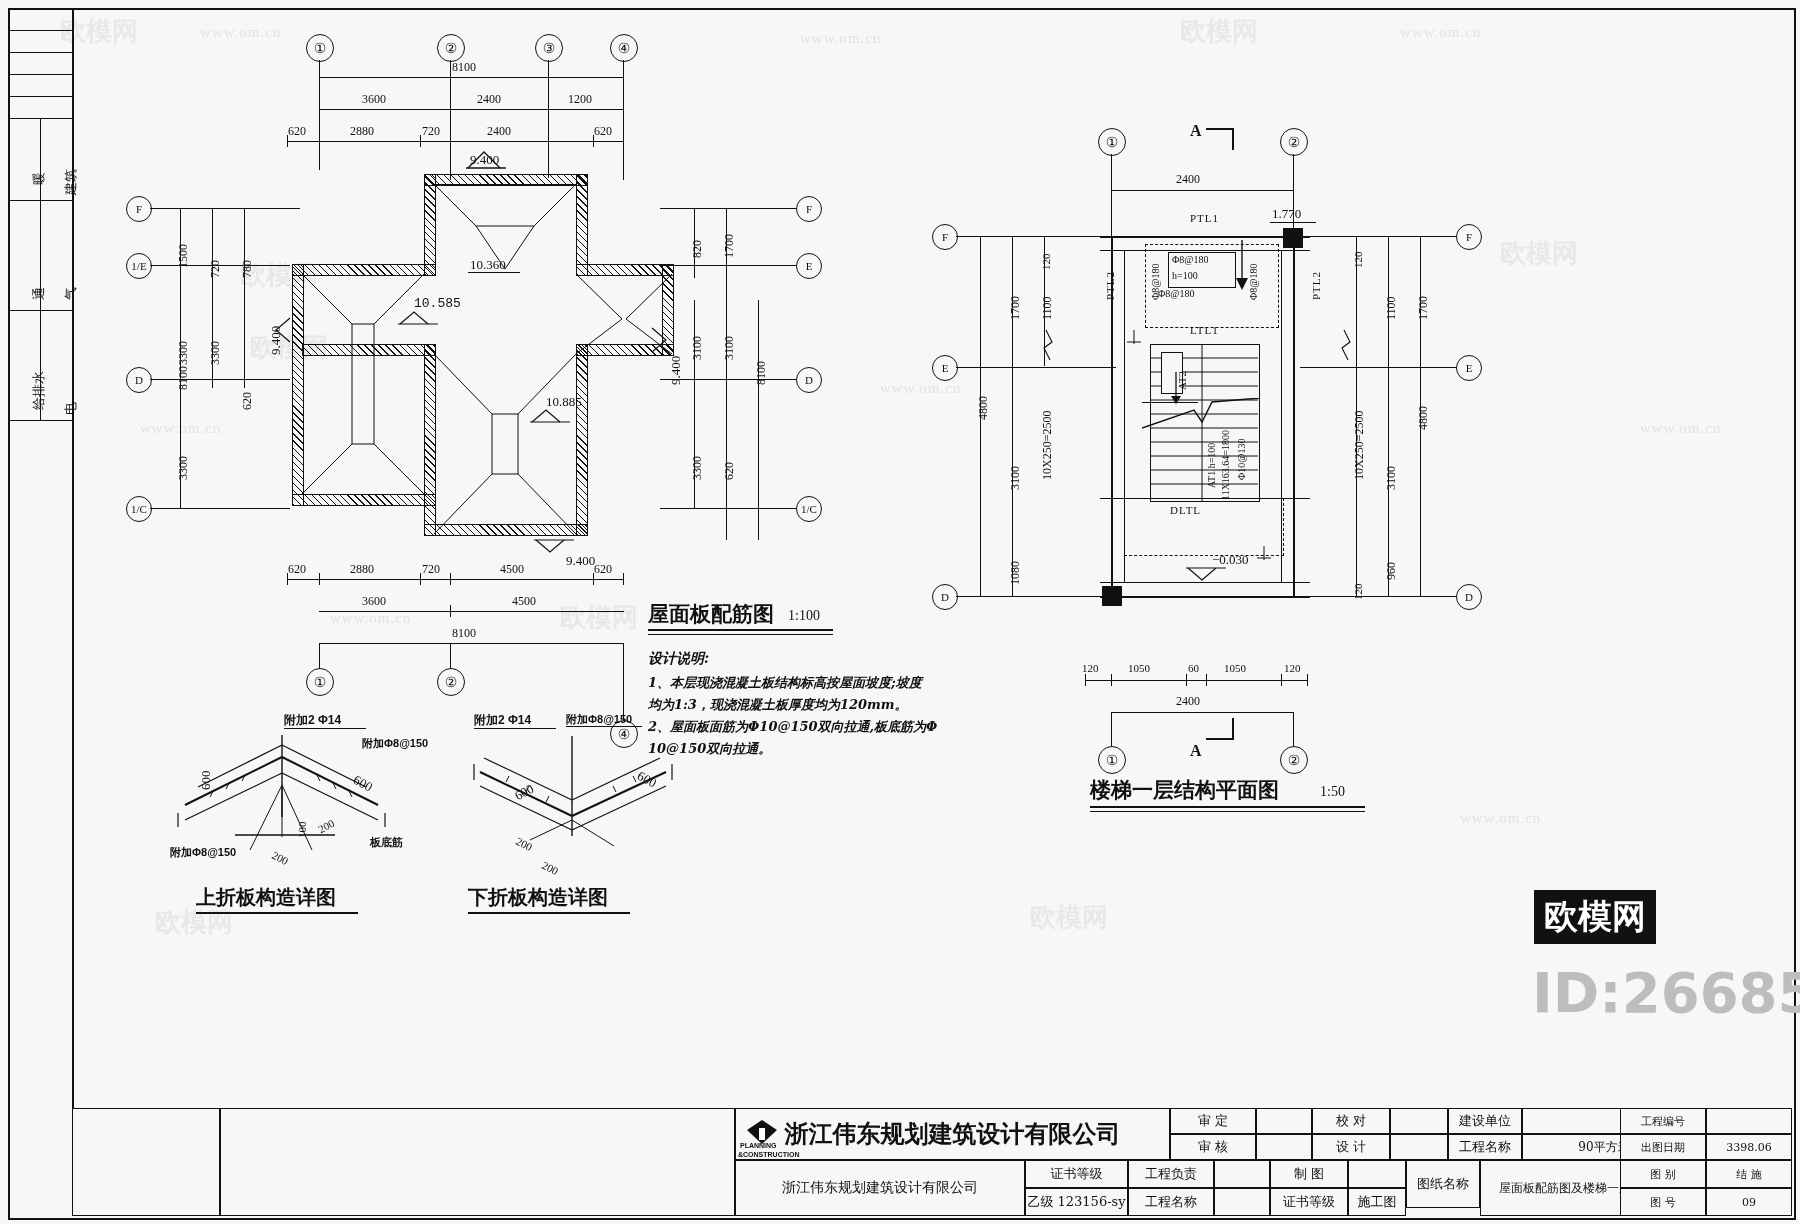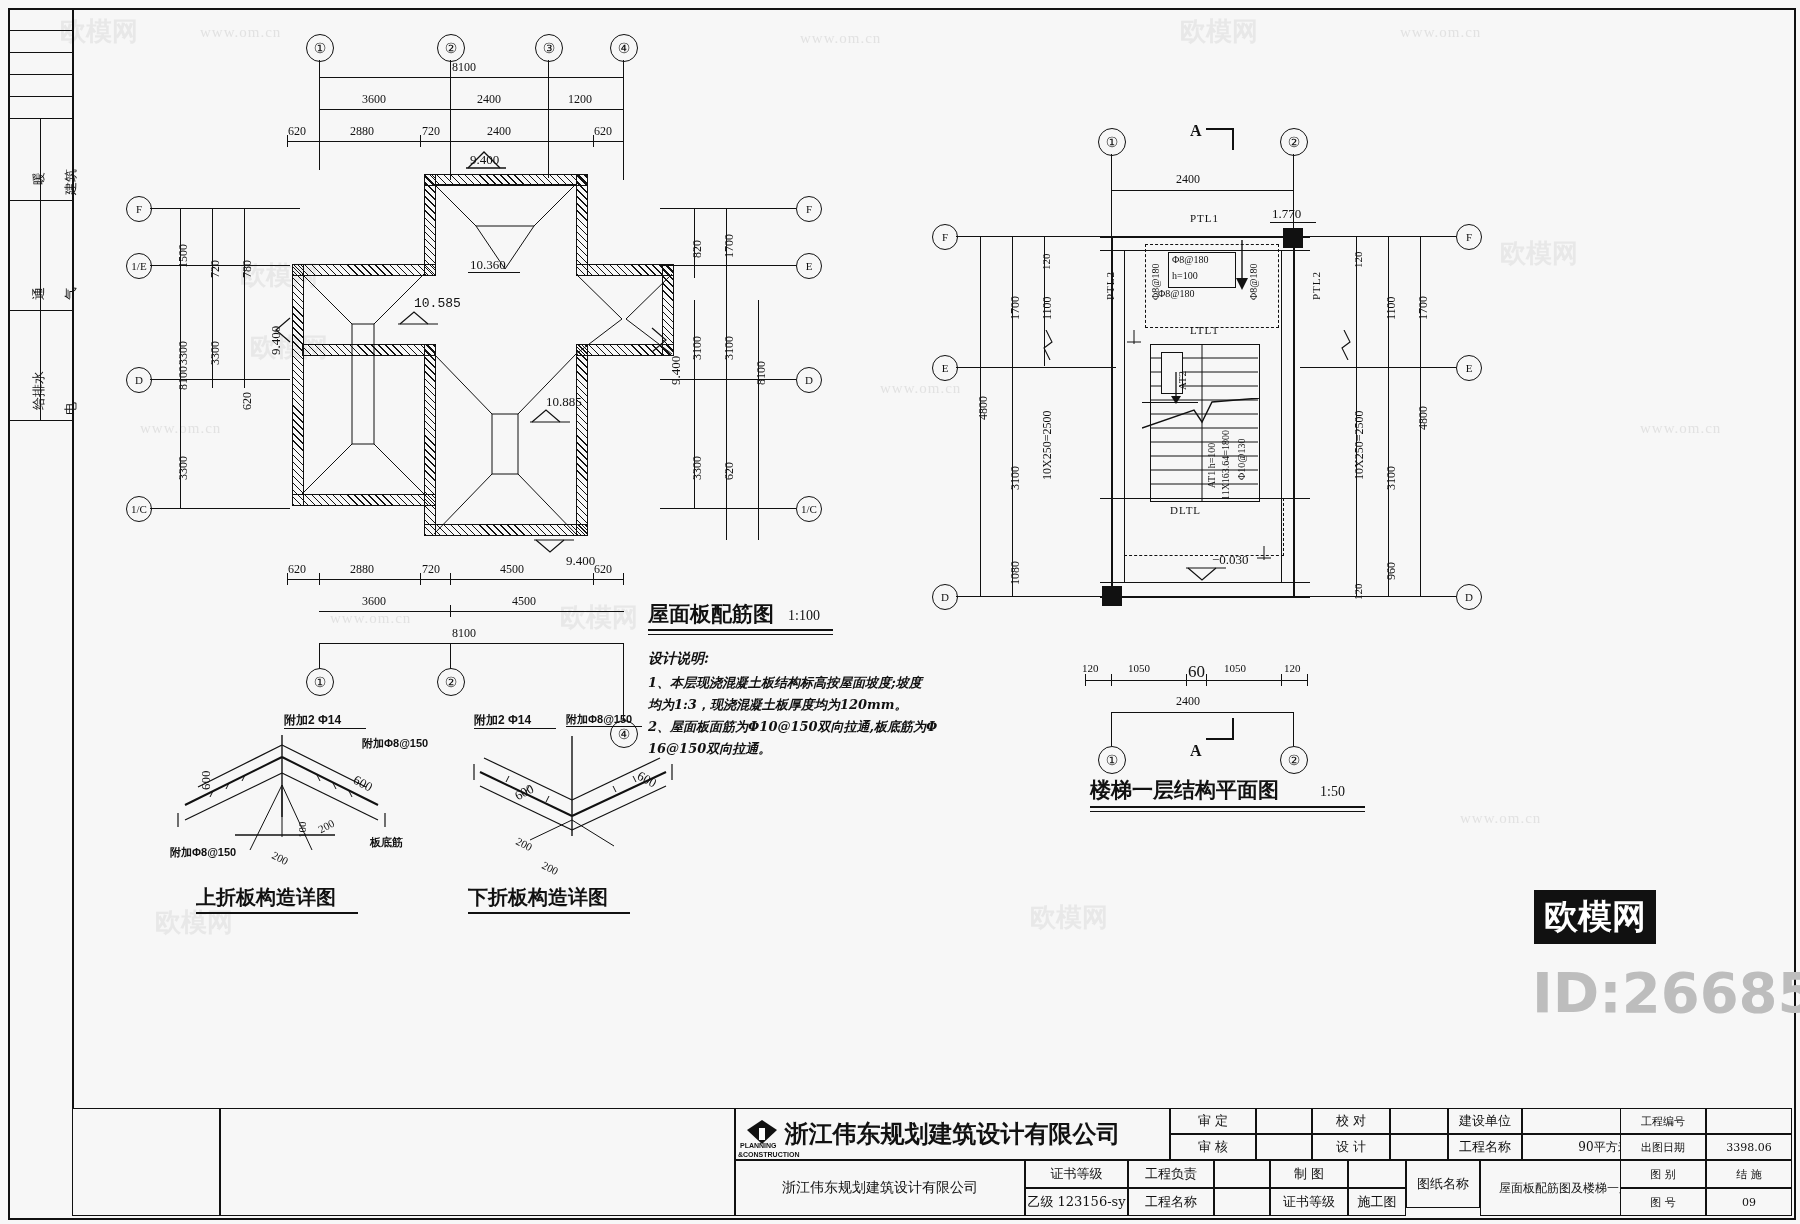--- a/index.html
+++ b/index.html
@@ -279,21 +279,21 @@
     <div class="scl" style="left:788px;top:608px;">1:100</div>
     <div class="ln h2" style="left:648px;top:629px;width:185px;"></div>
     <div class="ln h" style="left:648px;top:634px;width:185px;"></div>
   </div>
 
   <div>
     <div class="note" style="left:648px;top:650px;font-size:14px;">设计说明:</div>
     <div class="note" style="left:648px;top:674px;">1、本层现浇混凝土板结构标高按屋面坡度;坡度</div>
     <div class="note" style="left:648px;top:696px;">均为1:3，现浇混凝土板厚度均为120mm。</div>
     <div class="note" style="left:648px;top:718px;">2、屋面板面筋为Φ10@150双向拉通,板底筋为Φ</div>
-    <div class="note" style="left:648px;top:740px;">16@150双向拉通。</div>
+    <div class="note" style="left:648px;top:740px;">10@150双向拉通。</div>
   </div>
 
   <div>
     <div class="txtn" style="left:284px;top:712px;font-weight:bold;font-size:12px;">附加2 Φ14</div>
     <div class="ln h" style="left:284px;top:728px;width:82px;"></div>
     <div class="txtn" style="left:362px;top:736px;font-weight:bold;font-size:11px;">附加Φ8@150</div>
     <div class="txtn" style="left:170px;top:845px;font-weight:bold;font-size:11px;">附加Φ8@150</div>
     <svg style="position:absolute;left:160px;top:725px;" width="280" height="145">
       <line x1="122" y1="10" x2="122" y2="92" stroke="#111" stroke-width="1.4"></line>
       <line x1="38" y1="62" x2="122" y2="20" stroke="#111" stroke-width="1.2"></line>
@@ -505,21 +505,21 @@
 
     <div class="ln h" style="left:1085px;top:680px;width:222px;"></div>
     <div class="ln v" style="left:1085px;top:674px;height:12px;"></div>
     <div class="ln v" style="left:1111px;top:674px;height:12px;"></div>
     <div class="ln v" style="left:1186px;top:674px;height:12px;"></div>
     <div class="ln v" style="left:1206px;top:674px;height:12px;"></div>
     <div class="ln v" style="left:1281px;top:674px;height:12px;"></div>
     <div class="ln v" style="left:1307px;top:674px;height:12px;"></div>
     <div class="txt" style="left:1082px;top:662px;font-size:11px;">120</div>
     <div class="txt" style="left:1128px;top:662px;font-size:11px;">1050</div>
-    <div class="txt" style="left:1188px;top:662px;font-size:17px;">60</div>
+    <div class="txt" style="left:1188px;top:662px;font-size:11px;">60</div>
     <div class="txt" style="left:1224px;top:662px;font-size:11px;">1050</div>
     <div class="txt" style="left:1284px;top:662px;font-size:11px;">120</div>
 
     <div class="ln h" style="left:1111px;top:712px;width:182px;"></div>
     <div class="txt" style="left:1176px;top:694px;">2400</div>
 
     <div class="ln v" style="left:1111px;top:712px;height:34px;"></div>
     <div class="ln v" style="left:1293px;top:712px;height:34px;"></div>
     <div class="circ" style="left:1098px;top:746px;">①</div>
     <div class="circ" style="left:1280px;top:746px;">②</div>

